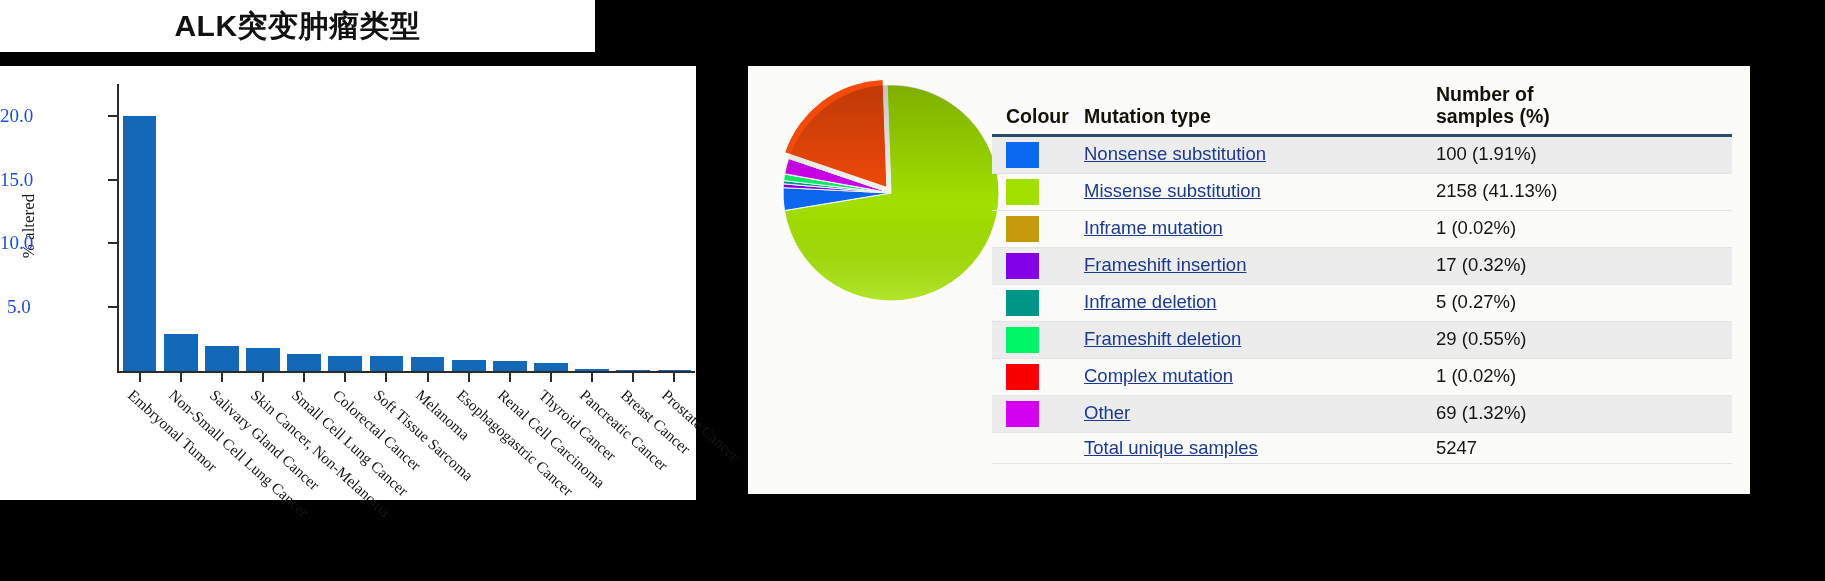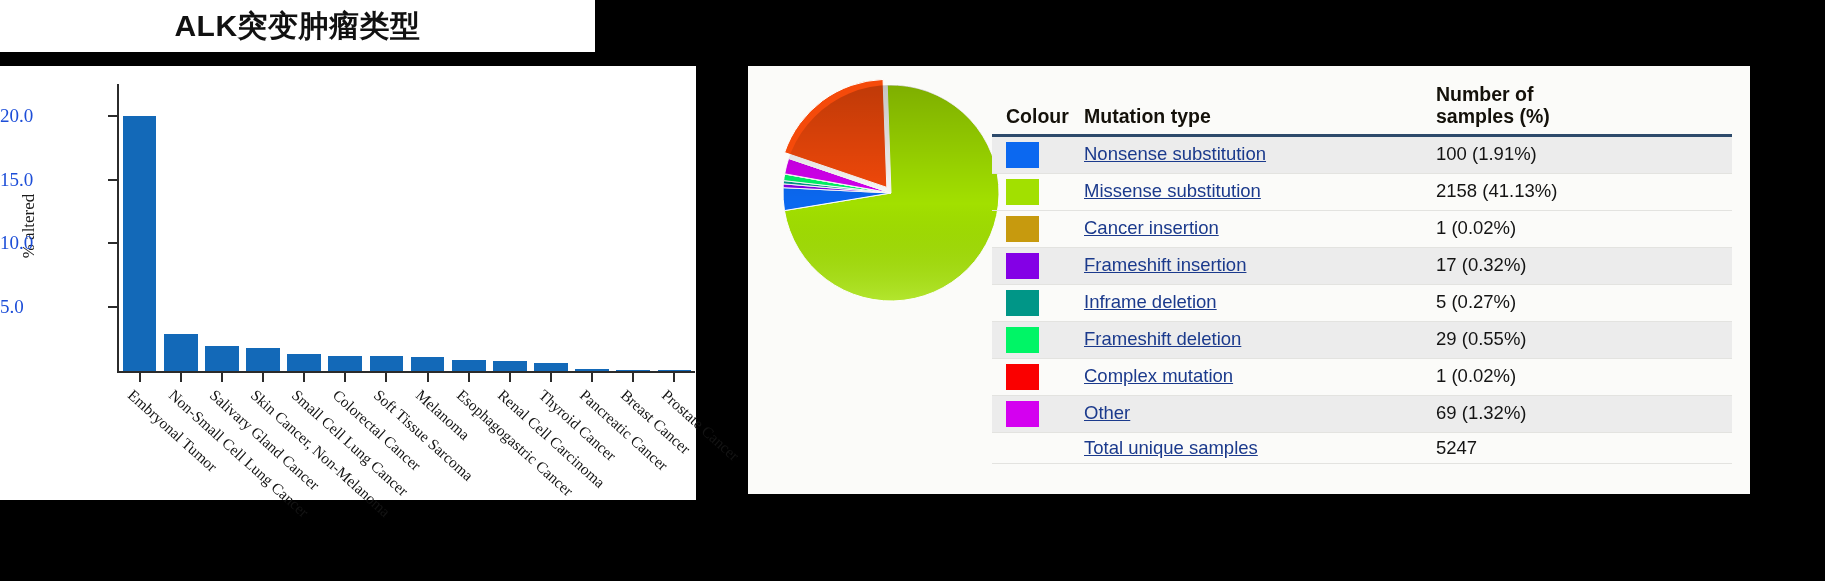--- a/index.html
+++ b/index.html
@@ -95,21 +95,21 @@
 <div id="bar-panel">
   <div id="bar-plot">
 
     <div class="axis-line" id="y-axis"></div>
     <div class="axis-line" id="x-axis"></div>
 
     <div id="y-axis-title">% altered</div>
 
     <div id="y-ticks">
         <div class="y-tick" style="top: 240.222px;"></div>
-        <div class="y-tick-label" style="top: 230.222px; left: 0px; width: 103px;">5.0</div>
+        <div class="y-tick-label" style="top: 230.222px; left: 7px; width: 103px;">5.0</div>
         <div class="y-tick" style="top: 176.444px;"></div>
         <div class="y-tick-label" style="top: 166.444px; left: 0px; width: 103px;">10.0</div>
         <div class="y-tick" style="top: 112.667px;"></div>
         <div class="y-tick-label" style="top: 102.667px; left: 0px; width: 103px;">15.0</div>
         <div class="y-tick" style="top: 48.8889px;"></div>
         <div class="y-tick-label" style="top: 38.8889px; left: 0px; width: 103px;">20.0</div>
       </div>
     <div id="bars">
         <div class="bar" title="Embryonal Tumor: 20%" style="left: 3.70286px; width: 33.7371px; height: 255.111px; background: rgb(19, 105, 184);"></div>
         <div class="bar" title="Non-Small Cell Lung Cancer: 2.9%" style="left: 44.8457px; width: 33.7371px; height: 36.9911px; background: rgb(19, 105, 184);"></div>
@@ -228,21 +228,21 @@
           <td class="swatch-cell">
             <span class="swatch" style="background: rgb(162, 224, 0);"></span>
           </td>
           <td class="mtype"><a>Missense substitution</a></td>
           <td class="count-cell">2158 (41.13%)</td>
         </tr>
         <tr>
           <td class="swatch-cell">
             <span class="swatch" style="background: rgb(199, 154, 14);"></span>
           </td>
-          <td class="mtype"><a>Cancer insertion</a></td>
+          <td class="mtype"><a>Inframe mutation</a></td>
           <td class="count-cell">1 (0.02%)</td>
         </tr>
         <tr class="alt">
           <td class="swatch-cell">
             <span class="swatch" style="background: rgb(132, 0, 230);"></span>
           </td>
           <td class="mtype"><a>Frameshift insertion</a></td>
           <td class="count-cell">17 (0.32%)</td>
         </tr>
         <tr>

